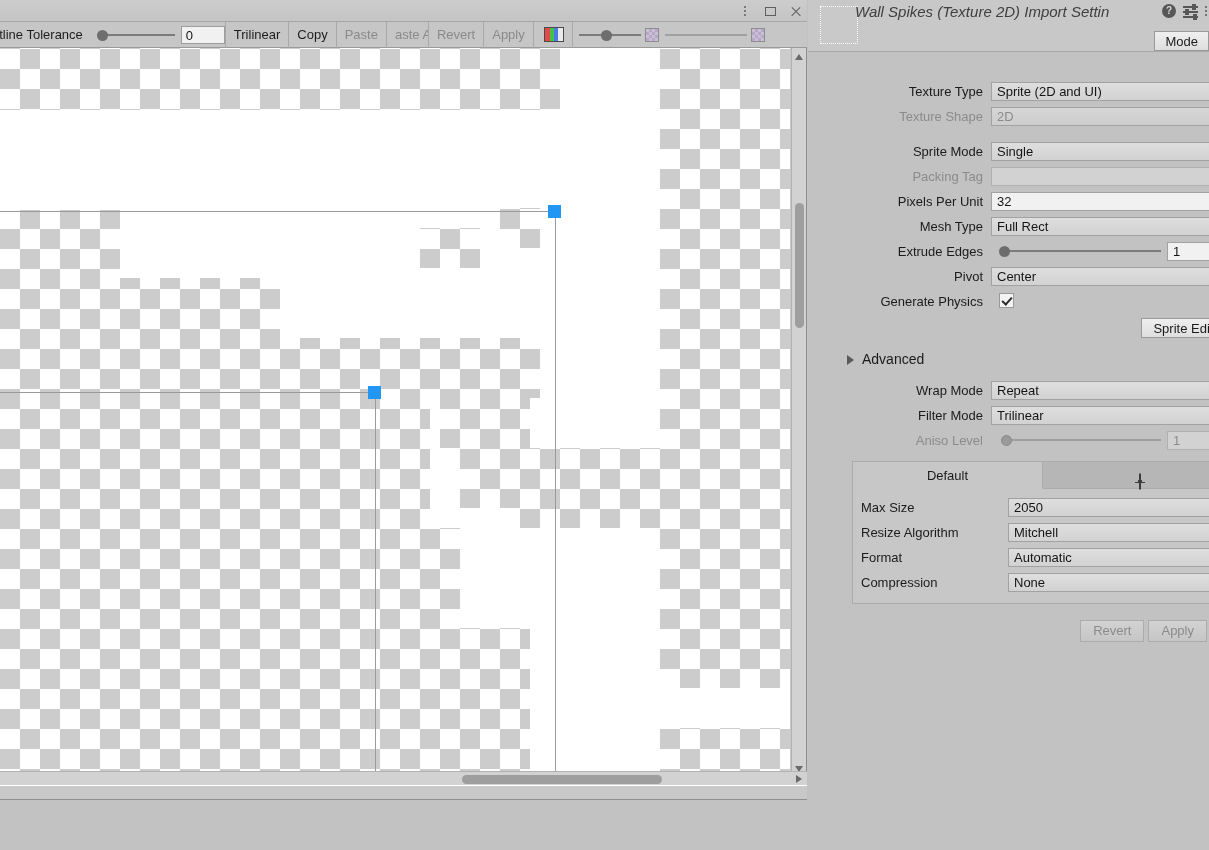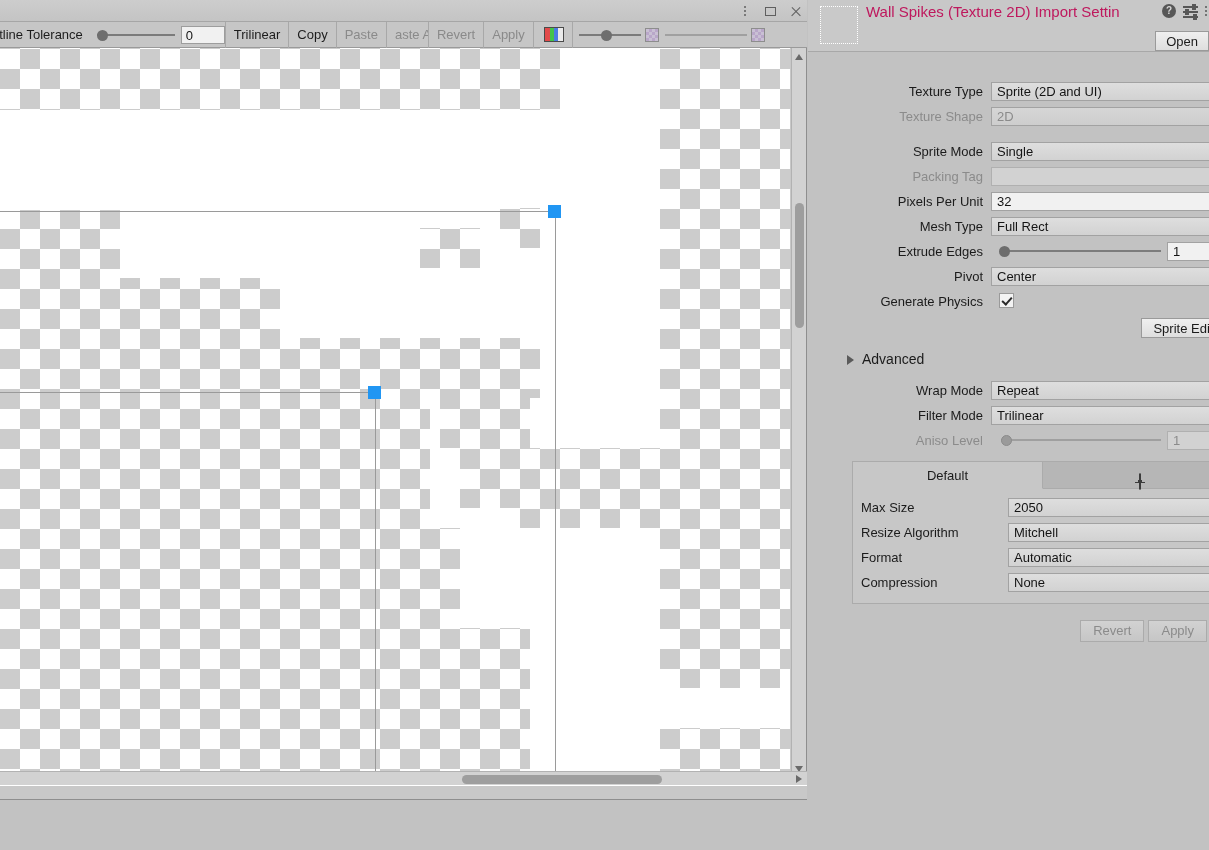--- a/index.html
+++ b/index.html
@@ -231,26 +231,27 @@
     box-sizing: border-box;
   }
   .insp-thumb {
     position:absolute; left:12px; top:6px;
     width:38px; height:38px;
     background:#c9c9c9;
     border:1px dotted #ffffff;
     box-sizing:border-box;
   }
   .insp-title {
-    position:absolute; left:58px; top:3px;
+    position:absolute; left:47px; top:3px;
     width: 295px;
     font-size: 15px;
-    color:#be185d;
+    color:#404040;
     white-space: nowrap;
     overflow: hidden;
+    font-style: italic;
   }
   .insp-hicons {
     position:absolute; right:2px; top:4px;
     display:flex; align-items:center; gap:7px;
   }
   .ico-help {
     width:14px;height:14px;border-radius:50%;
     background:#575757; color:#d6d6d6;
     font-size:10px; line-height:14px; text-align:center;
     font-weight:bold; cursor:pointer;
@@ -563,21 +564,21 @@
             <b></b>
             <b></b>
             <b></b>
         </div>
         <div class="ico-kebab2">
             <i></i>
             <i></i>
             <i></i>
           </div>
       </div>
-      <div class="open-btn">Open</div>
+      <div class="open-btn">Mode</div>
     </div>
 
     <div class="insp-body">
 
       <div style="height:26px"></div>
 
       <div class="row">
         <div class="row-label">Texture Type</div>
         <div class="row-ctrl">
           <div class="dropdown">

